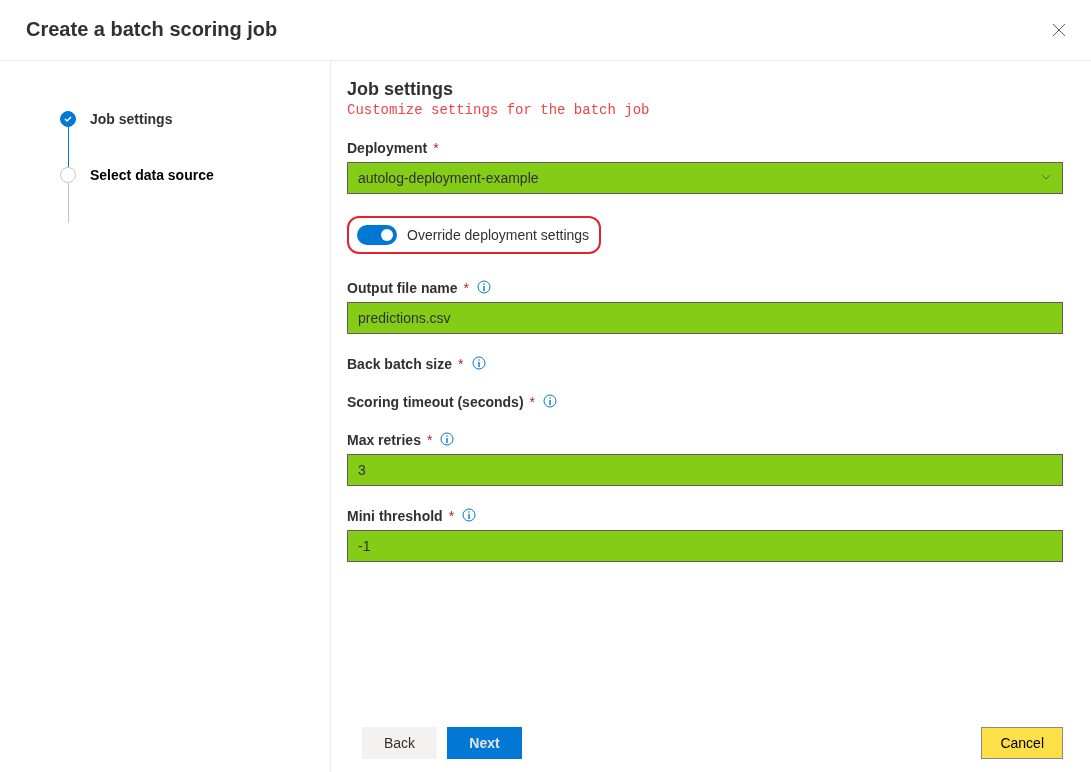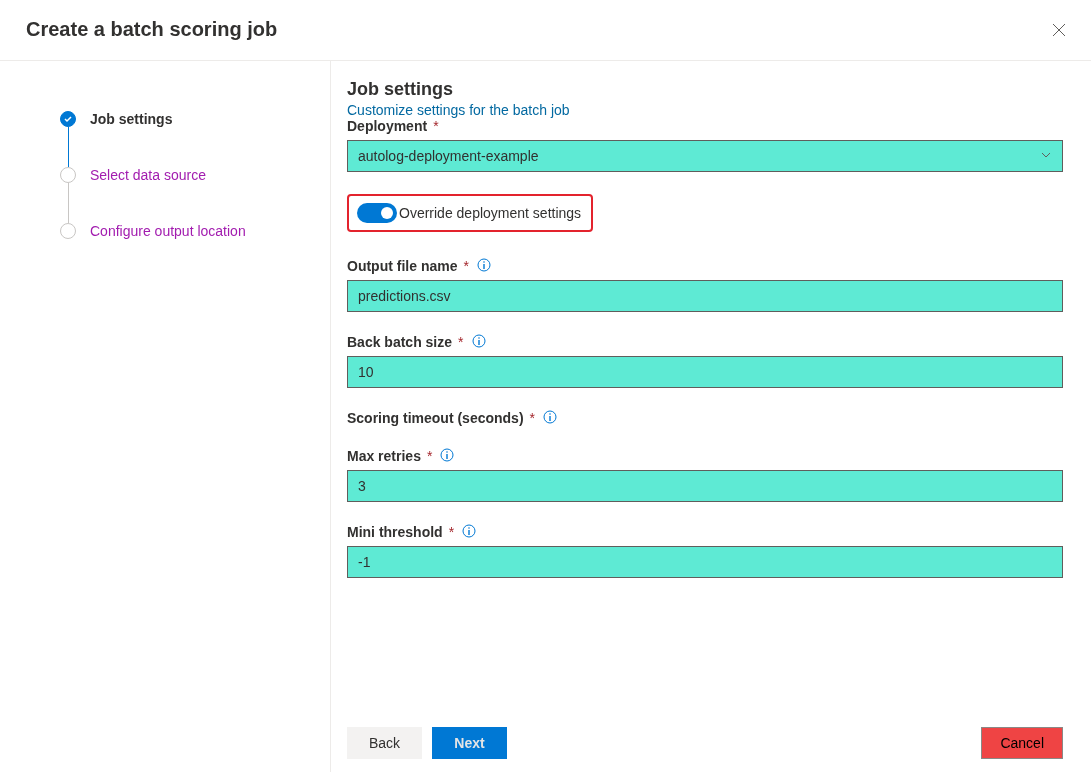--- a/index.html
+++ b/index.html
@@ -41,22 +41,22 @@
   }
   .sidebar {
     width: 330px;
     padding: 50px 20px 20px 60px;
   }
   .step {
     display: flex;
     align-items: center;
     gap: 14px;
     font-size: 14px;
-    color: #a21caf;
-    font-weight: 400;
+    color: #000000;
+    font-weight: 700;
     cursor: default;
   }
   .step.active { font-weight: 700; color: #323130; }
   .step-circle {
     width: 16px; height: 16px;
     border-radius: 50%;
     border: 1px solid #c8c6c4;
     background: #fff;
     flex-shrink: 0;
     display: flex; align-items: center; justify-content: center;
@@ -86,21 +86,23 @@
   }
   .content-scroll::-webkit-scrollbar { width: 16px; }
   .content-scroll::-webkit-scrollbar-track { background: #f3f2f1; }
   .content-scroll::-webkit-scrollbar-thumb { background: #c8c6c4; }
   .section-title {
     font-size: 18px;
     font-weight: 700;
     margin: 0 0 2px 0;
   }
   .section-sub {
-    color: #0369a1;
+    color: #ef4444;
+    margin-bottom: 22px;
+    font-family: Liberation Mono, monospace;
   }
   .field { margin-bottom: 22px; }
   .field-label {
     font-weight: 600;
     margin-bottom: 6px;
     display: flex;
     align-items: flex-start;
     gap: 4px;
   }
   .req { color: #a4262c; font-weight: 400; margin-left: 2px;}
@@ -111,37 +113,37 @@
     align-items: center; justify-content: center;
     margin-left: 4px;
   }
   .input, .select {
     width: 100%;
     height: 32px;
     border: 1px solid #605e5c;
     padding: 0 10px;
     font-size: 14px;
     font-family: inherit;
-    background: #5eead4;
+    background: #84cc16;
     color: #323130;
   }
   .select {
     display: flex;
     align-items: center;
     justify-content: space-between;
     cursor: pointer;
   }
   .chev { color: #605e5c; }
   .toggle-row {
     display: flex;
     align-items: center;
-    gap: 2px;
+    gap: 10px;
     padding: 7px 10px 7px 8px;
     border: 2px solid #e3232d;
-    border-radius: 4px;
+    border-radius: 12px;
     width: fit-content;
     margin-bottom: 26px;
   }
   .toggle {
     width: 40px; height: 20px;
     background: #0078d4;
     border-radius: 10px;
     position: relative;
     cursor: pointer;
     flex-shrink: 0;
@@ -159,38 +161,39 @@
     display: flex;
     justify-content: space-between;
     align-items: center;
   }
   .footer-left { display: flex; gap: 10px; }
   .btn {
     height: 32px;
     min-width: 75px;
     padding: 0 18px;
     border: 1px solid #8a8886;
-    background: #ef4444;
+    background: #fde047;
     font-size: 14px;
     font-family: inherit;
     cursor: pointer;
     display: inline-flex;
     align-items: center;
     justify-content: center;
   }
   .btn.primary {
     background: #0078d4;
     border-color: #0078d4;
     color: #e5e5e5;
     font-weight: 600;
   }
   .btn.secondary {
     background: #f3f2f1;
     border-color: #f3f2f1;
     color: #323130;
+    margin-left: 15px;
   }
 </style>
 </head>
 <body>
 
 <div class="header">
   <div class="header-title">Create a batch scoring job</div>
   <div class="close-btn">
     <svg width="14" height="14" viewBox="0 0 14 14">
         <path d="M1 1 L13 13 M13 1 L1 13" stroke="currentColor" stroke-width="1"></path>
@@ -209,24 +212,20 @@
           </svg>
       </div>
       <span>Job settings</span>
     </div>
     <div class="step-connector active"></div>
     <div class="step">
       <div class="step-circle"></div>
       <span>Select data source</span>
     </div>
     <div class="step-connector"></div>
-    <div class="step">
-      <div class="step-circle"></div>
-      <span>Configure output location</span>
-    </div>
   </div>
 
   <div class="content-wrap">
     <div class="content-scroll">
 
       <h2 class="section-title">Job settings</h2>
       <div class="section-sub">Customize settings for the batch job</div>
 
       <div class="field">
         <div class="field-label">
@@ -270,21 +269,20 @@
           <span>Back batch size</span>
           <span class="req">*</span>
           <span class="info-icon">
             <svg width="14" height="14" viewBox="0 0 14 14">
                 <circle cx="7" cy="7" r="6" stroke="currentColor" fill="none"></circle>
                 <circle cx="7" cy="4" r="0.8" fill="currentColor"></circle>
                 <rect x="6.3" y="6" width="1.4" height="5" fill="currentColor"></rect>
               </svg>
           </span>
         </div>
-        <input class="input" value="10" style="">
       </div>
 
       <div class="field">
         <div class="field-label">
           <span>Scoring timeout (seconds)</span>
           <span class="req">*</span>
           <span class="info-icon">
             <svg width="14" height="14" viewBox="0 0 14 14">
                 <circle cx="7" cy="7" r="6" stroke="currentColor" fill="none"></circle>
                 <circle cx="7" cy="4" r="0.8" fill="currentColor"></circle>

